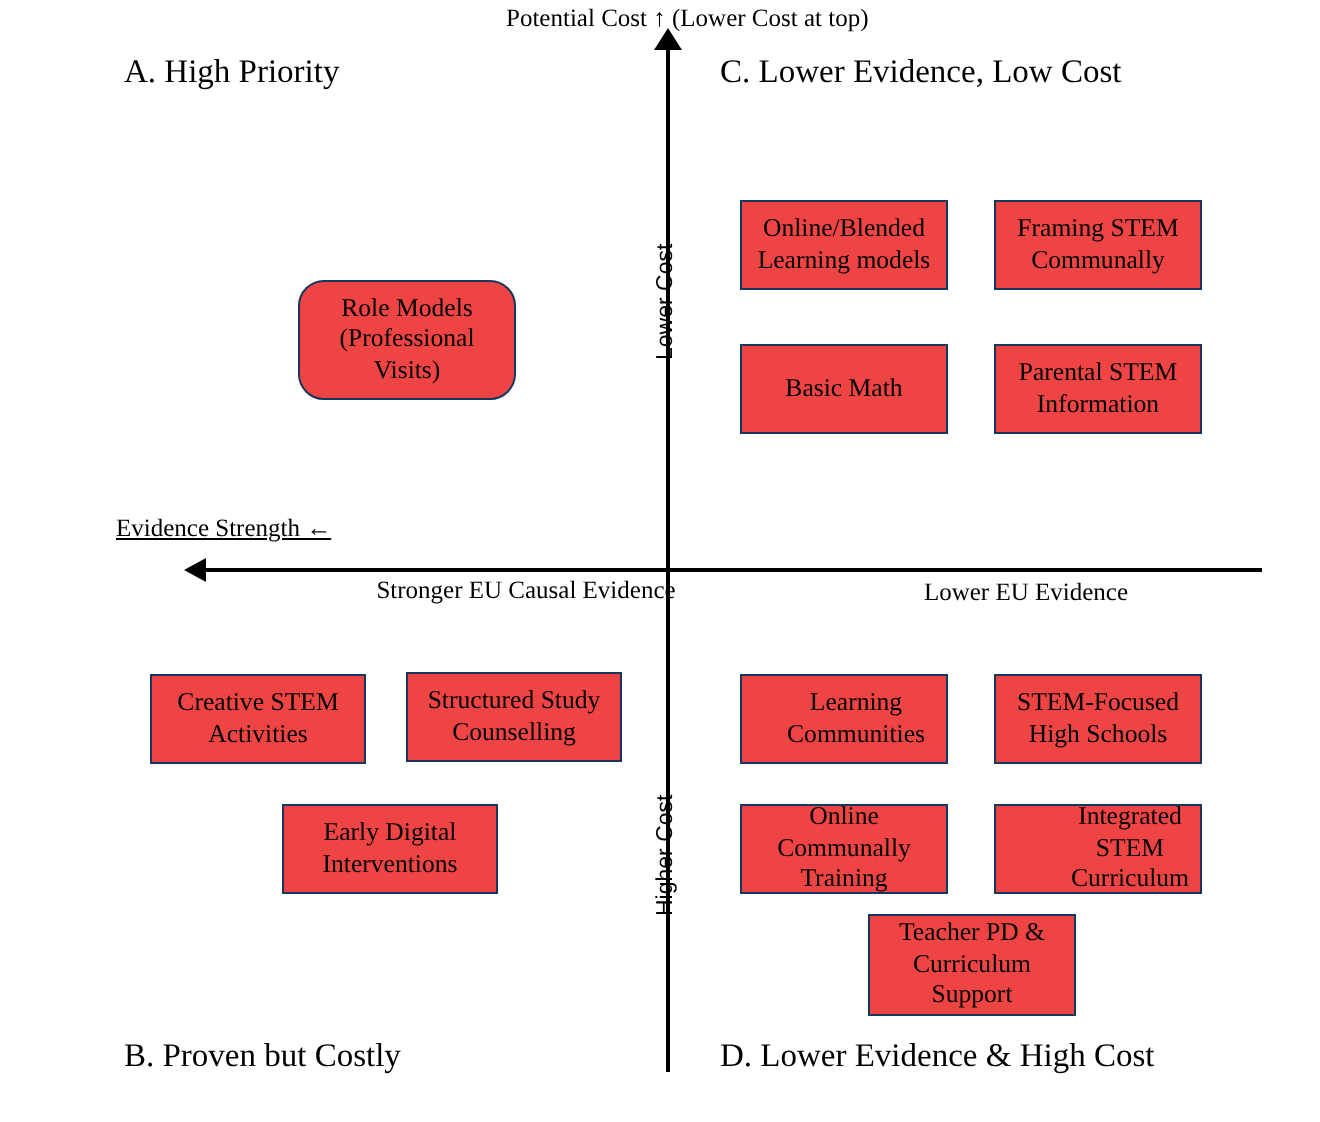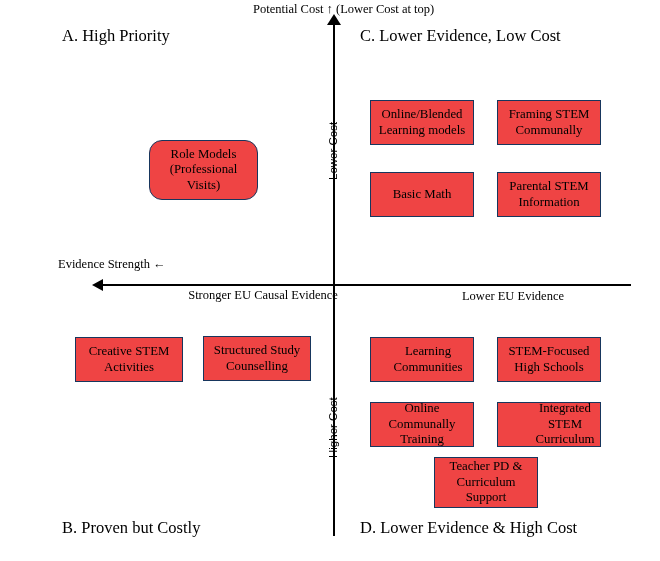--- a/index.html
+++ b/index.html
@@ -118,21 +118,21 @@
   <div class="quad-title" style="left:360px; top:26px;">C. Lower Evidence, Low Cost</div>
 
   <div class="quad-title" style="left:62px; top:518px;">B. Proven but Costly</div>
 
   <div class="quad-title" style="left:360px; top:518px;">D. Lower Evidence &amp; High Cost</div>
 
   <div class="vert-label" style="left:327px; top:180px;">Lower Cost</div>
 
   <div class="vert-label" style="left:327px; top:458px;">Higher Cost</div>
 
-  <div class="axis-caption" style="left:58px; top:257px;">Evidence Strength ←</div>
+  <div class="axis-caption" style="left:58px; top:257px;text-decoration:underline;">Evidence Strength ←</div>
 
   <div class="axis-caption two-line" style="left:148px; top:288px; width:230px;">Stronger EU Causal
 Evidence</div>
 
   <div class="axis-caption" style="left:398px; top:289px; width:230px;">Lower EU Evidence</div>
 
   <div class="node" style="left:149px; top:140px; width:109px; height:60px;border-radius:13px;">Role Models
 (Professional Visits)</div>
 
   <div class="node" style="left:370px; top:100px; width:104px; height:45px;">Online/Blended
@@ -145,20 +145,22 @@
 
   <div class="node" style="left:497px; top:172px; width:104px; height:45px;">Parental STEM
 Information</div>
 
   <div class="node" style="left:75px; top:337px; width:108px; height:45px;">Creative STEM
 Activities</div>
 
   <div class="node" style="left:203px; top:336px; width:108px; height:45px;">Structured Study
 Counselling</div>
 
+  <div class="node" style="left:141px; top:402px; width:108px; height:45px;">Early Digital
+Interventions</div>
 
   <div class="node" style="left:370px; top:337px; width:104px; height:45px;padding-left:16px;">Learning
 Communities</div>
 
   <div class="node" style="left:497px; top:337px; width:104px; height:45px;">STEM-Focused
 High Schools</div>
 
   <div class="node" style="left:370px; top:402px; width:104px; height:45px;">Online Communally
 Training</div>
 

